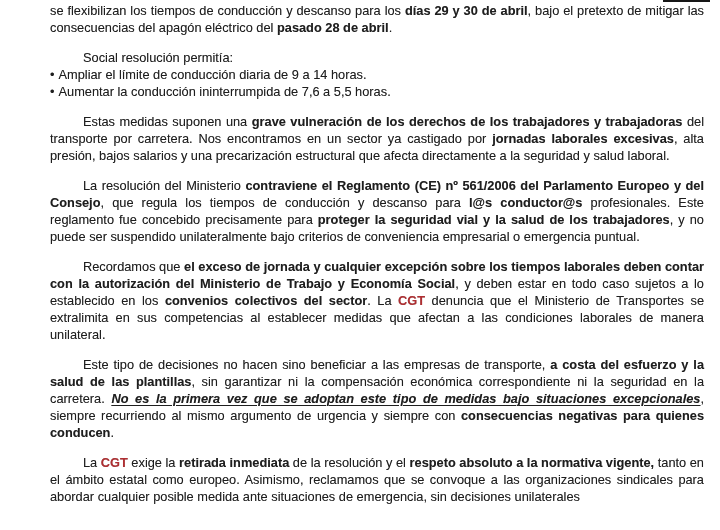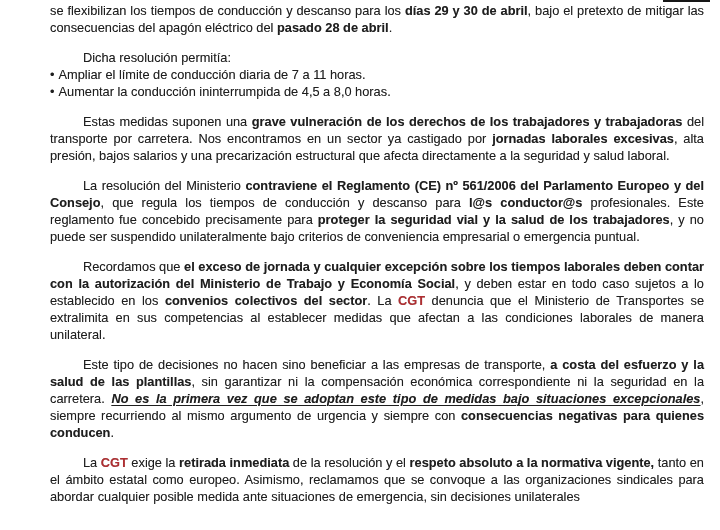--- a/index.html
+++ b/index.html
@@ -38,22 +38,22 @@
     width: 47px; height: 2px; background: #161616;
   }
 </style>
 </head>
 <body>
 
 <div id="page">
   <div id="prev-line-remnant"></div>
   <div id="doc-body">
       <div class="para noindent"><span>se flexibilizan los tiempos de conducción y descanso para los </span><span class="b">días 29 y 30 de abril</span><span>, bajo el pretexto de mitigar las consecuencias del apagón eléctrico del </span><span class="b">pasado 28 de abril</span><span>.</span></div>
-      <div class="para sp"><span>Dicha resolución permitía:</span></div>
-      <div class="para bullet noindent"><span class="marker">•</span><span>Ampliar el límite de conducción diaria de 7 a 11 horas.</span></div>
-      <div class="para bullet noindent"><span class="marker">•</span><span>Aumentar la conducción ininterrumpida de 4,5 a 8,0 horas.</span></div>
+      <div class="para sp"><span>Social resolución permitía:</span></div>
+      <div class="para bullet noindent"><span class="marker">•</span><span>Ampliar el límite de conducción diaria de 9 a 14 horas.</span></div>
+      <div class="para bullet noindent"><span class="marker">•</span><span>Aumentar la conducción ininterrumpida de 7,6 a 5,5 horas.</span></div>
       <div class="para sp"><span>Estas medidas suponen una </span><span class="b">grave vulneración de los derechos de los trabajadores y trabajadoras</span><span> del transporte por carretera. Nos encontramos en un sector ya castigado por </span><span class="b">jornadas laborales excesivas</span><span>, alta presión, bajos salarios y una precarización estructural que afecta directamente a la seguridad y salud laboral.</span></div>
       <div class="para sp"><span>La resolución del Ministerio </span><span class="b">contraviene el Reglamento (CE) nº 561/2006 del Parlamento Europeo y del Consejo</span><span>, que regula los tiempos de conducción y descanso para </span><span class="b">l@s conductor@s</span><span> profesionales. Este reglamento fue concebido precisamente para </span><span class="b">proteger la seguridad vial y la salud de los trabajadores</span><span>, y no puede ser suspendido unilateralmente bajo criterios de conveniencia empresarial o emergencia puntual.</span></div>
       <div class="para sp"><span>Recordamos que </span><span class="b">el exceso de jornada y cualquier excepción sobre los tiempos laborales deben contar con la autorización del Ministerio de Trabajo y Economía Social</span><span>, y deben estar en todo caso sujetos a lo establecido en los </span><span class="b">convenios colectivos del sector</span><span>. La </span><span class="b red" style="color: rgb(176, 46, 49);">CGT</span><span> denuncia que el Ministerio de Transportes se extralimita en sus competencias al establecer medidas que afectan a las condiciones laborales de manera unilateral.</span></div>
       <div class="para sp"><span>Este tipo de decisiones no hacen sino beneficiar a las empresas de transporte, </span><span class="b">a costa del esfuerzo y la salud de las plantillas</span><span>, sin garantizar ni la compensación económica correspondiente ni la seguridad en la carretera. </span><span class="b i u">No es la primera vez que se adoptan este tipo de medidas bajo situaciones excepcionales</span><span>, siempre recurriendo al mismo argumento de urgencia y siempre con </span><span class="b">consecuencias negativas para quienes conducen</span><span>.</span></div>
       <div class="para sp"><span>La </span><span class="b red" style="color: rgb(176, 46, 49);">CGT</span><span> exige la </span><span class="b">retirada inmediata</span><span> de la resolución y el </span><span class="b">respeto absoluto a la normativa vigente,</span><span> tanto en el ámbito estatal como europeo. Asimismo, reclamamos que se convoque a las organizaciones sindicales para abordar cualquier posible medida ante situaciones de emergencia, sin decisiones unilaterales</span></div>
     </div>
 </div>
 
 </body></html>

